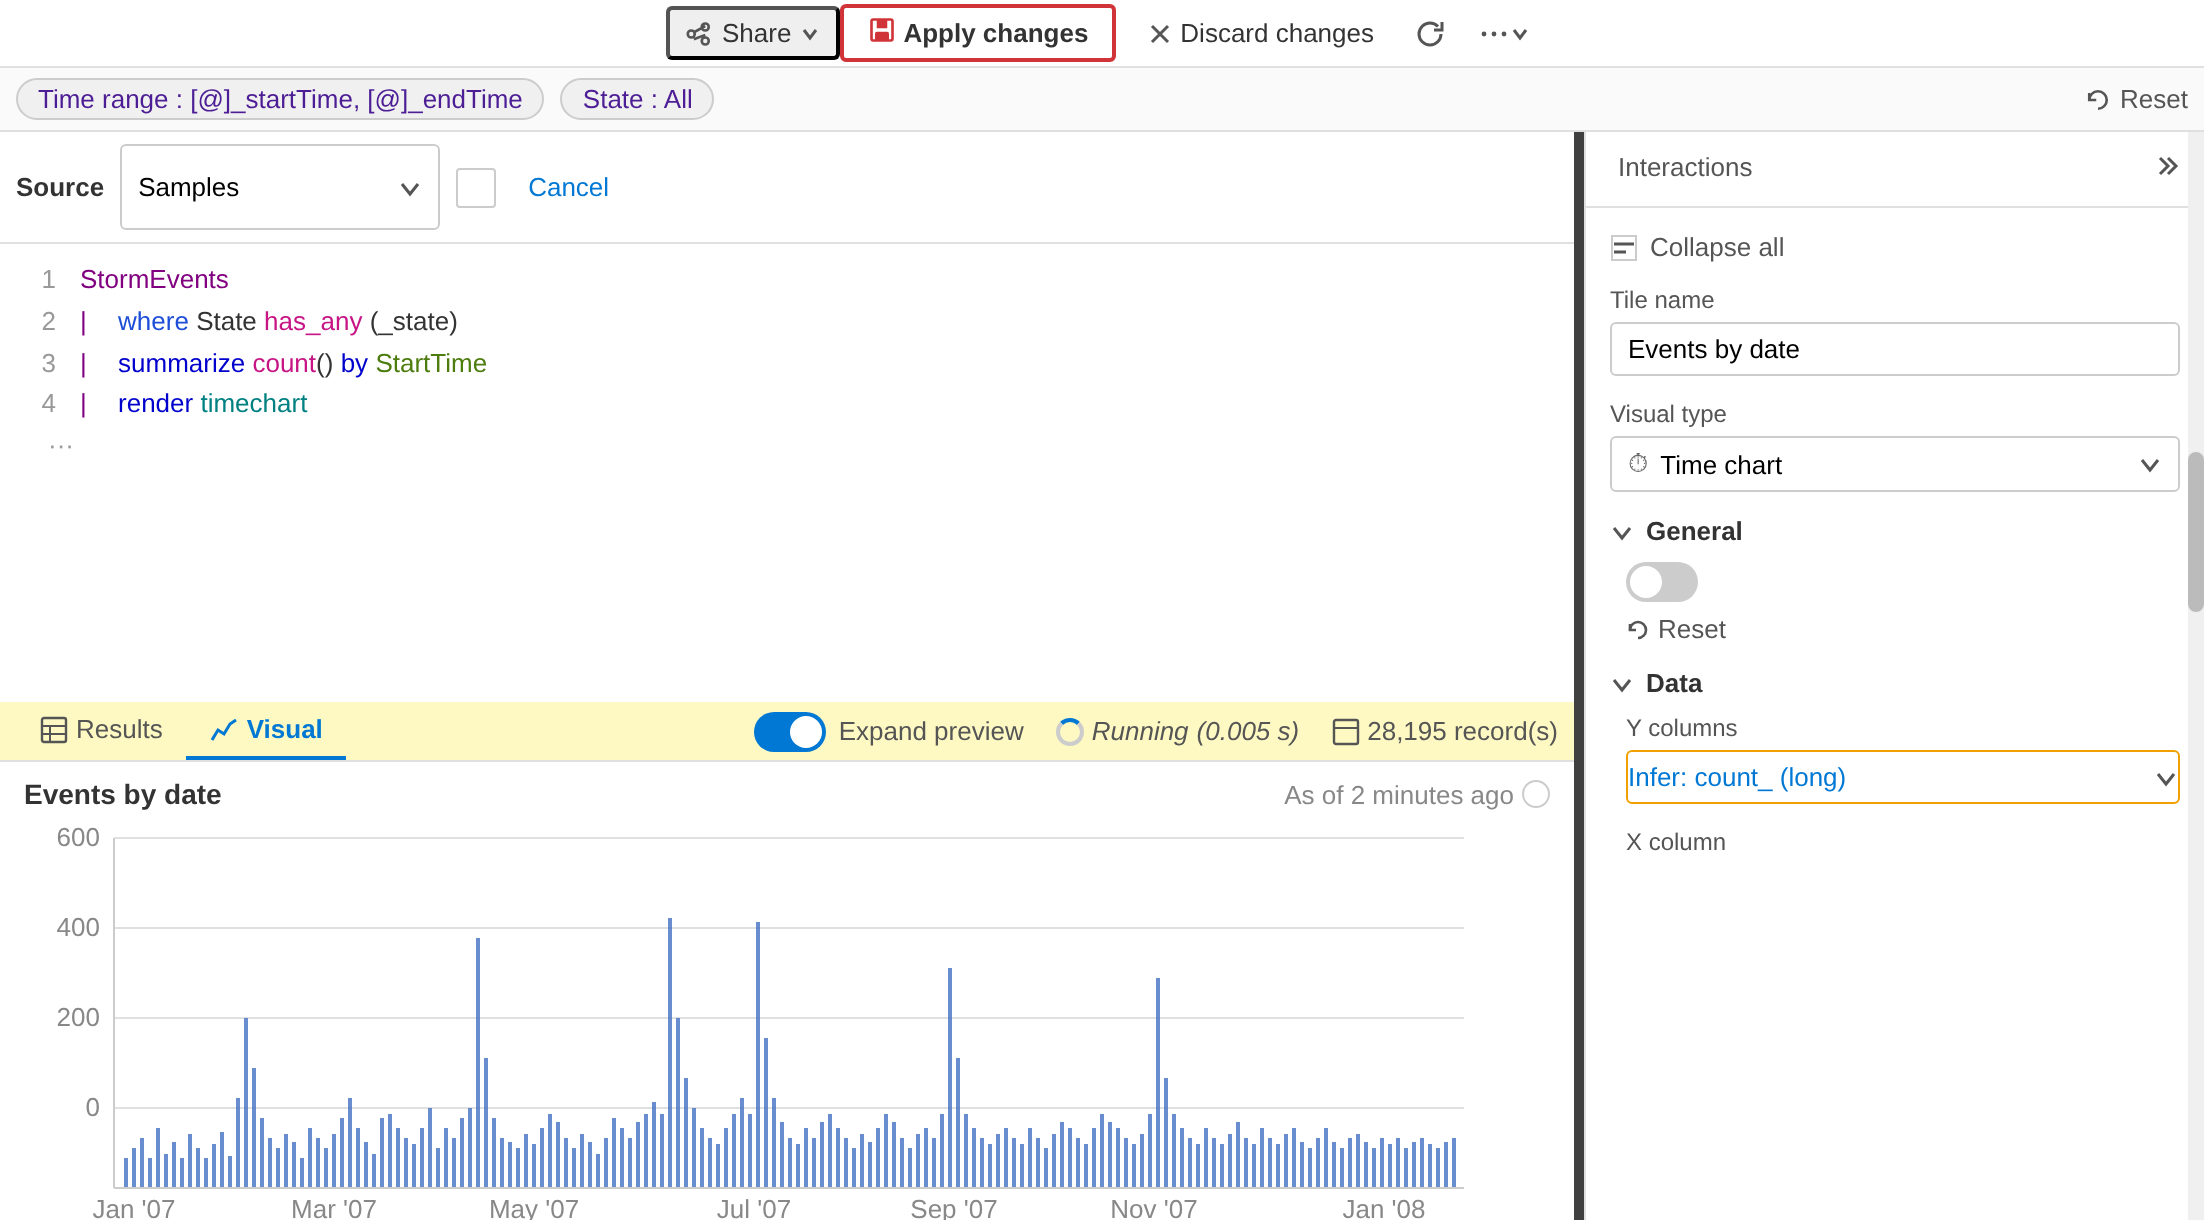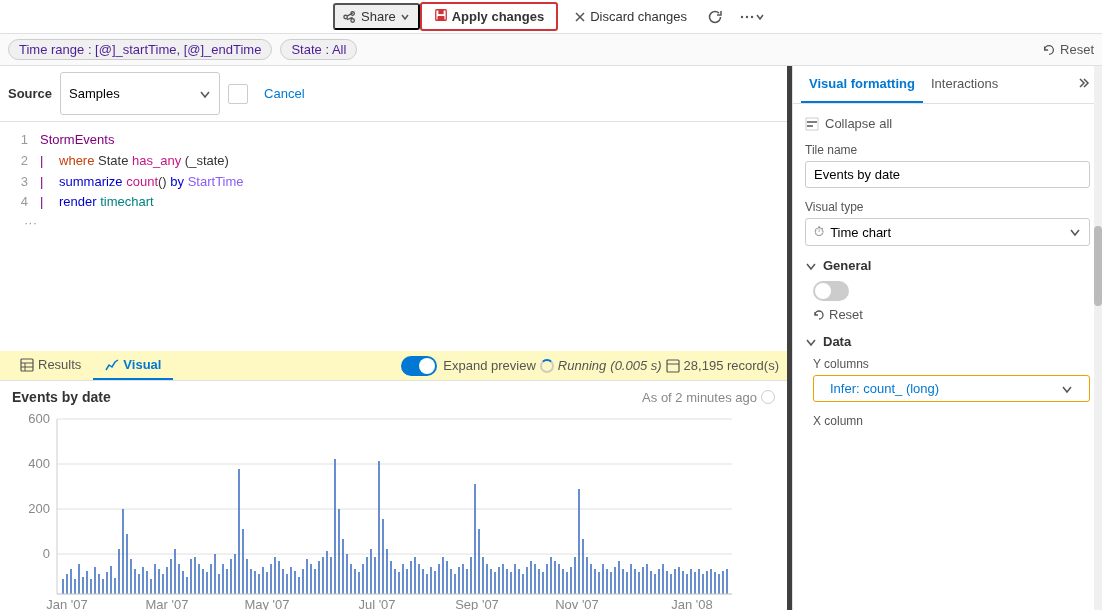--- a/index.html
+++ b/index.html
@@ -86,21 +86,21 @@
       border-bottom: 1px solid #e0e0e0; padding: 0 8px;
       background: #fef9c3;
     }
     .tab-item {
       display: flex; align-items: center; gap: 4px;
       padding: 6px 12px; cursor: pointer; color: #555;
       border-bottom: 2px solid transparent;
     }
     .tab-item.active { color: #0078d4; border-bottom: 2px solid #0078d4; font-weight: 600; }
     .tab-divider { flex: 1; }
-    .tab-right { display: flex; align-items: center; gap: 4px; font-size: 12px; color: #555; }
+    .tab-right { display: flex; align-items: center; gap: 16px; font-size: 12px; color: #555; }
     .toggle-wrap { display: flex; align-items: center; gap: 6px; }
     .toggle {
       width: 36px; height: 20px; background: #0078d4; border-radius: 10px;
       position: relative; cursor: pointer;
     }
     .toggle-knob {
       width: 16px; height: 16px; background: #fff; border-radius: 50%;
       position: absolute; top: 2px; right: 2px;
     }
     .running-text { display: flex; align-items: center; gap: 4px; font-style: italic; }
@@ -174,21 +174,21 @@
     }
 
     .reset-small-btn {
       display: flex; align-items: center; gap: 4px;
       background: none; border: none; color: #555; cursor: pointer;
       font-size: 12px; padding: 2px 0;
     }
 
     .select-box-orange {
       display: flex; align-items: center; justify-content: space-between;
-      border: 1px solid #f0a000; border-radius: 3px; padding: 5px 16px;
+      border: 1px solid #f0a000; border-radius: 3px; padding: 5px 0;
       cursor: pointer; background: #fff; width: 100%;
     }
     .select-box-orange .select-text { color: #0078d4; }
 
     
     ::-webkit-scrollbar { width: 6px; }
     ::-webkit-scrollbar-track { background: #f0f0f0; }
     ::-webkit-scrollbar-thumb { background: #bbb; border-radius: 3px; }
   </style>
 </head>
@@ -279,26 +279,26 @@
     </div>
 
     <div class="code-editor">
       <div class="code-line">
         <span class="line-num">1</span>
         <span class="kw-purple">StormEvents</span>
       </div>
       <div class="code-line">
         <span class="line-num">2</span>
         <span style="color:#800080;">|</span>
-        <span>&nbsp;<span style="color:#c2410c;">where</span> <span style="color:#333;">State</span> <span style="color:#c71585;">has_any</span> <span style="color:#333;">(_state)</span></span>
+        <span>&nbsp;<span style="color:#1d4ed8;">where</span> <span style="color:#333;">State</span> <span style="color:#c71585;">has_any</span> <span style="color:#333;">(_state)</span></span>
       </div>
       <div class="code-line">
         <span class="line-num">3</span>
         <span style="color:#800080;">|</span>
-        <span>&nbsp;<span style="color:#0000cd;">summarize</span> <span style="color:#c71585;">count</span><span style="color:#333;">()</span> <span style="color:#0000cd;">by</span> <span style="color:#8b5cf6;">StartTime</span></span>
+        <span>&nbsp;<span style="color:#0000cd;">summarize</span> <span style="color:#c71585;">count</span><span style="color:#333;">()</span> <span style="color:#0000cd;">by</span> <span style="color:#4d7c0f;">StartTime</span></span>
       </div>
       <div class="code-line">
         <span class="line-num">4</span>
         <span style="color:#800080;">|</span>
         <span>&nbsp;<span style="color:#0000cd;">render</span> <span style="color:#008080;">timechart</span></span>
       </div>
       <div class="ellipsis">···</div>
     </div>
 
     <div class="query-tabs">
@@ -555,23 +555,20 @@
 
         <line x1="45" y1="185" x2="720" y2="185" stroke="#ccc" stroke-width="1"></line>
         <line x1="45" y1="10" x2="45" y2="185" stroke="#ccc" stroke-width="1"></line>
       </svg>
 
     </div>
   </div>
 
   <div class="right-panel">
     <div class="right-panel-tabs">
-      <div class="right-tab active">
-        <span>Visual formatting</span>
-      </div>
       <div class="right-tab">
         <span>Interactions</span>
       </div>
       <div class="right-tab-chevron">
         <svg width="16" height="16" viewBox="0 0 16 16">
             <path d="M6 4l4 4-4 4" fill="none" stroke="#555" stroke-width="1.5"></path>
             <path d="M10 4l4 4-4 4" fill="none" stroke="#555" stroke-width="1.5"></path>
           </svg>
       </div>
     </div>

